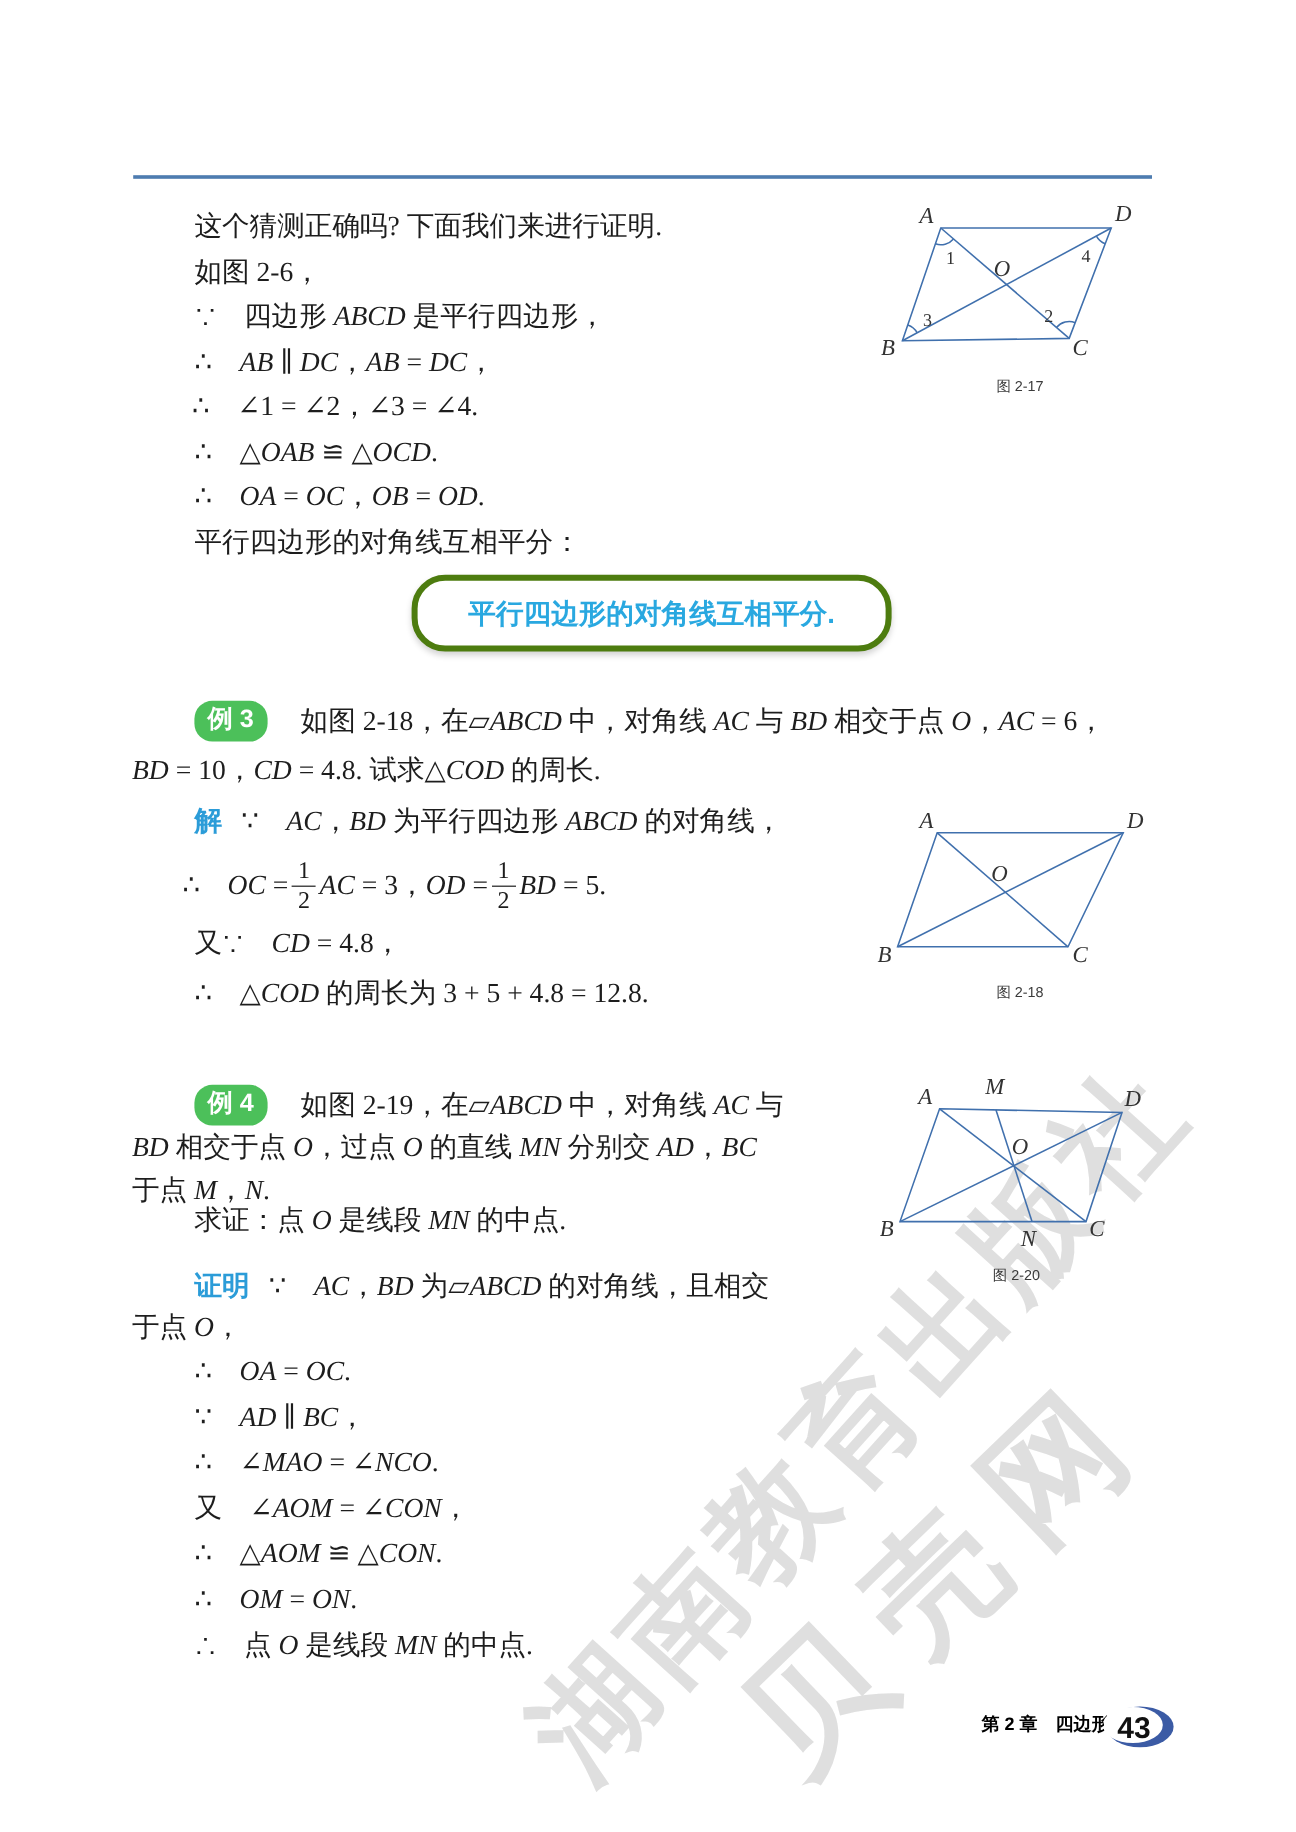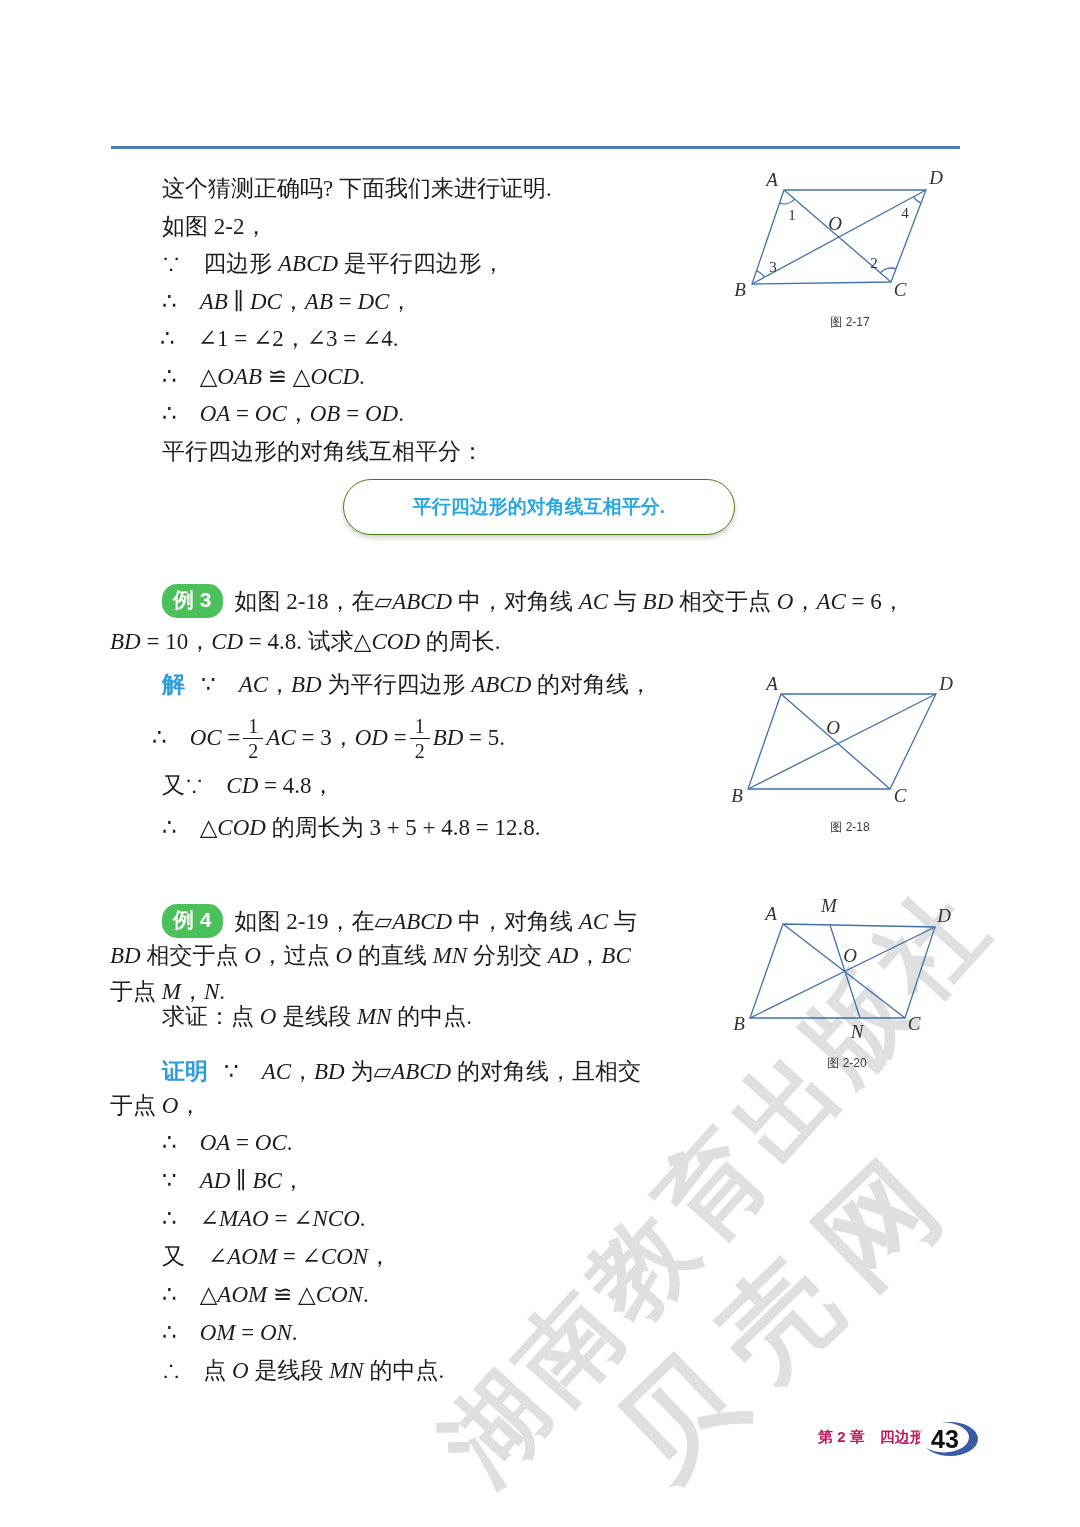--- a/index.html
+++ b/index.html
@@ -5,32 +5,32 @@
   html,body{margin:0;padding:0;}
   .page{
     position:relative; width:1080px; height:1527px; background:#ffffff;
     overflow:hidden; font-family:"Liberation Serif","DejaVu Serif",serif;
   }
   .rule{position:absolute; left:111px; top:146px; width:849px; height:3px; background:#4e7cb0;}
   .t{position:absolute; white-space:nowrap; font-size:23px; color:#1d1d1d; line-height:30px;}
   .t i{font-style:italic;}
   .badge{
     display:inline-block; background:#4cc05a; color:#fff; border-radius:15px;
-    padding:1px 11px 3px; font-size:21px; font-weight:bold; margin-right:12px;
+    padding:1px 11px 3px; font-size:21px; font-weight:bold; margin-right:28px;
     font-family:"Liberation Sans","DejaVu Sans",sans-serif; vertical-align:2px;
   }
   .bluelabel{color:#2b9cd8; font-weight:bold; margin-right:16px;
     font-family:"Liberation Sans","DejaVu Sans",sans-serif; font-size:23px;}
   .callout{
     position:absolute; left:343px; top:479px; width:390px; height:54px;
-    background:#fff; border:1px solid #4d7c0f; border-radius:28px;
+    background:#fff; border:5px solid #4d7c0f; border-radius:28px;
     box-shadow:0 3px 5px rgba(0,0,0,0.18);
     display:flex; align-items:center; justify-content:center;
     font-family:"Liberation Sans","DejaVu Sans",sans-serif;
-    font-size:19px; font-weight:bold; color:#29a8e0;
+    font-size:23px; font-weight:bold; color:#29a8e0;
   }
   .fracline{display:flex; align-items:center; height:70px;}
   .frac{display:inline-block; text-align:center; font-size:20px; margin:0 3px; line-height:1;}
   .frac .num{display:block; border-bottom:1.6px solid #1d1d1d; padding:0 5px 2px;}
   .frac .den{display:block; padding-top:2px;}
   .fig{position:absolute;}
   .fig svg{display:block;}
   .figline{stroke:#4070ad; stroke-width:1.3; fill:none;}
   .figlabel{font-family:"Liberation Serif","DejaVu Serif",serif; font-style:italic;
     font-size:19px; fill:#333;}
@@ -38,42 +38,42 @@
   .figcap{text-align:center; font-family:"Liberation Sans","DejaVu Sans",sans-serif;
     font-size:12px; color:#3a3a3a; margin-top:8px;}
   .wm{
     position:absolute; color:#dadada; opacity:0.85;
     font-family:"Liberation Sans","DejaVu Sans",sans-serif; font-weight:bold;
     white-space:nowrap; z-index:0; transform-origin:center;
   }
   .content{position:relative; z-index:1;}
   .footer-chapter{
     position:absolute; left:818px; top:1428px; font-size:15px; font-weight:bold;
-    color:#be185d; font-family:"Liberation Sans","DejaVu Sans",sans-serif; white-space:nowrap;
+    color:#000000; font-family:"Liberation Sans","DejaVu Sans",sans-serif; white-space:nowrap;
   }
   .pagenum{position:absolute; left:920px; top:1421px;}
   .pagenum text{font-family:"Liberation Sans","DejaVu Sans",sans-serif; font-weight:bold;
     font-size:25px; fill:#111;}
 </style>
 </head>
 <body>
 
 <div class="page">
 
   <div class="wm" style="left:717px; top:1185px; font-size:100px; letter-spacing:8px;
               transform:translate(-50%,-50%) rotate(-48deg);">湖南教育出版社</div>
   <div class="wm" style="left:788px; top:1312px; font-size:112px; letter-spacing:26px;
               transform:translate(-50%,-50%) rotate(-44deg);">贝壳网</div>
 
   <div class="content">
 
     <div class="rule"></div>
 
     <div class="t" style="left:162px; top:174px;">这个猜测正确吗? 下面我们来进行证明.</div>
-    <div class="t" style="left:162px; top:212px;">如图 2-2，</div>
+    <div class="t" style="left:162px; top:212px;">如图 2-6，</div>
     <div class="t" style="left:162px; top:249px;">∵　四边形 <i>ABCD</i> 是平行四边形，</div>
     <div class="t" style="left:162px; top:287px;">∴　<i>AB</i> ∥ <i>DC</i>，<i>AB</i> = <i>DC</i>，</div>
     <div class="t" style="left:160px; top:324px;">∴　∠1 = ∠2，∠3 = ∠4.</div>
     <div class="t" style="left:162px; top:362px;">∴　△<i>OAB</i> ≌ △<i>OCD</i>.</div>
     <div class="t" style="left:162px; top:399px;">∴　<i>OA</i> = <i>OC</i>，<i>OB</i> = <i>OD</i>.</div>
     <div class="t" style="left:162px; top:437px;">平行四边形的对角线互相平分：</div>
 
     <div class="fig" style="left:728px; top:166px; width:244px;">
       <svg width="244" height="140" viewBox="0 0 244 140">
         <path class="figline" d="M56 24 L198 24 L163 116 L24 118 Z"></path>

